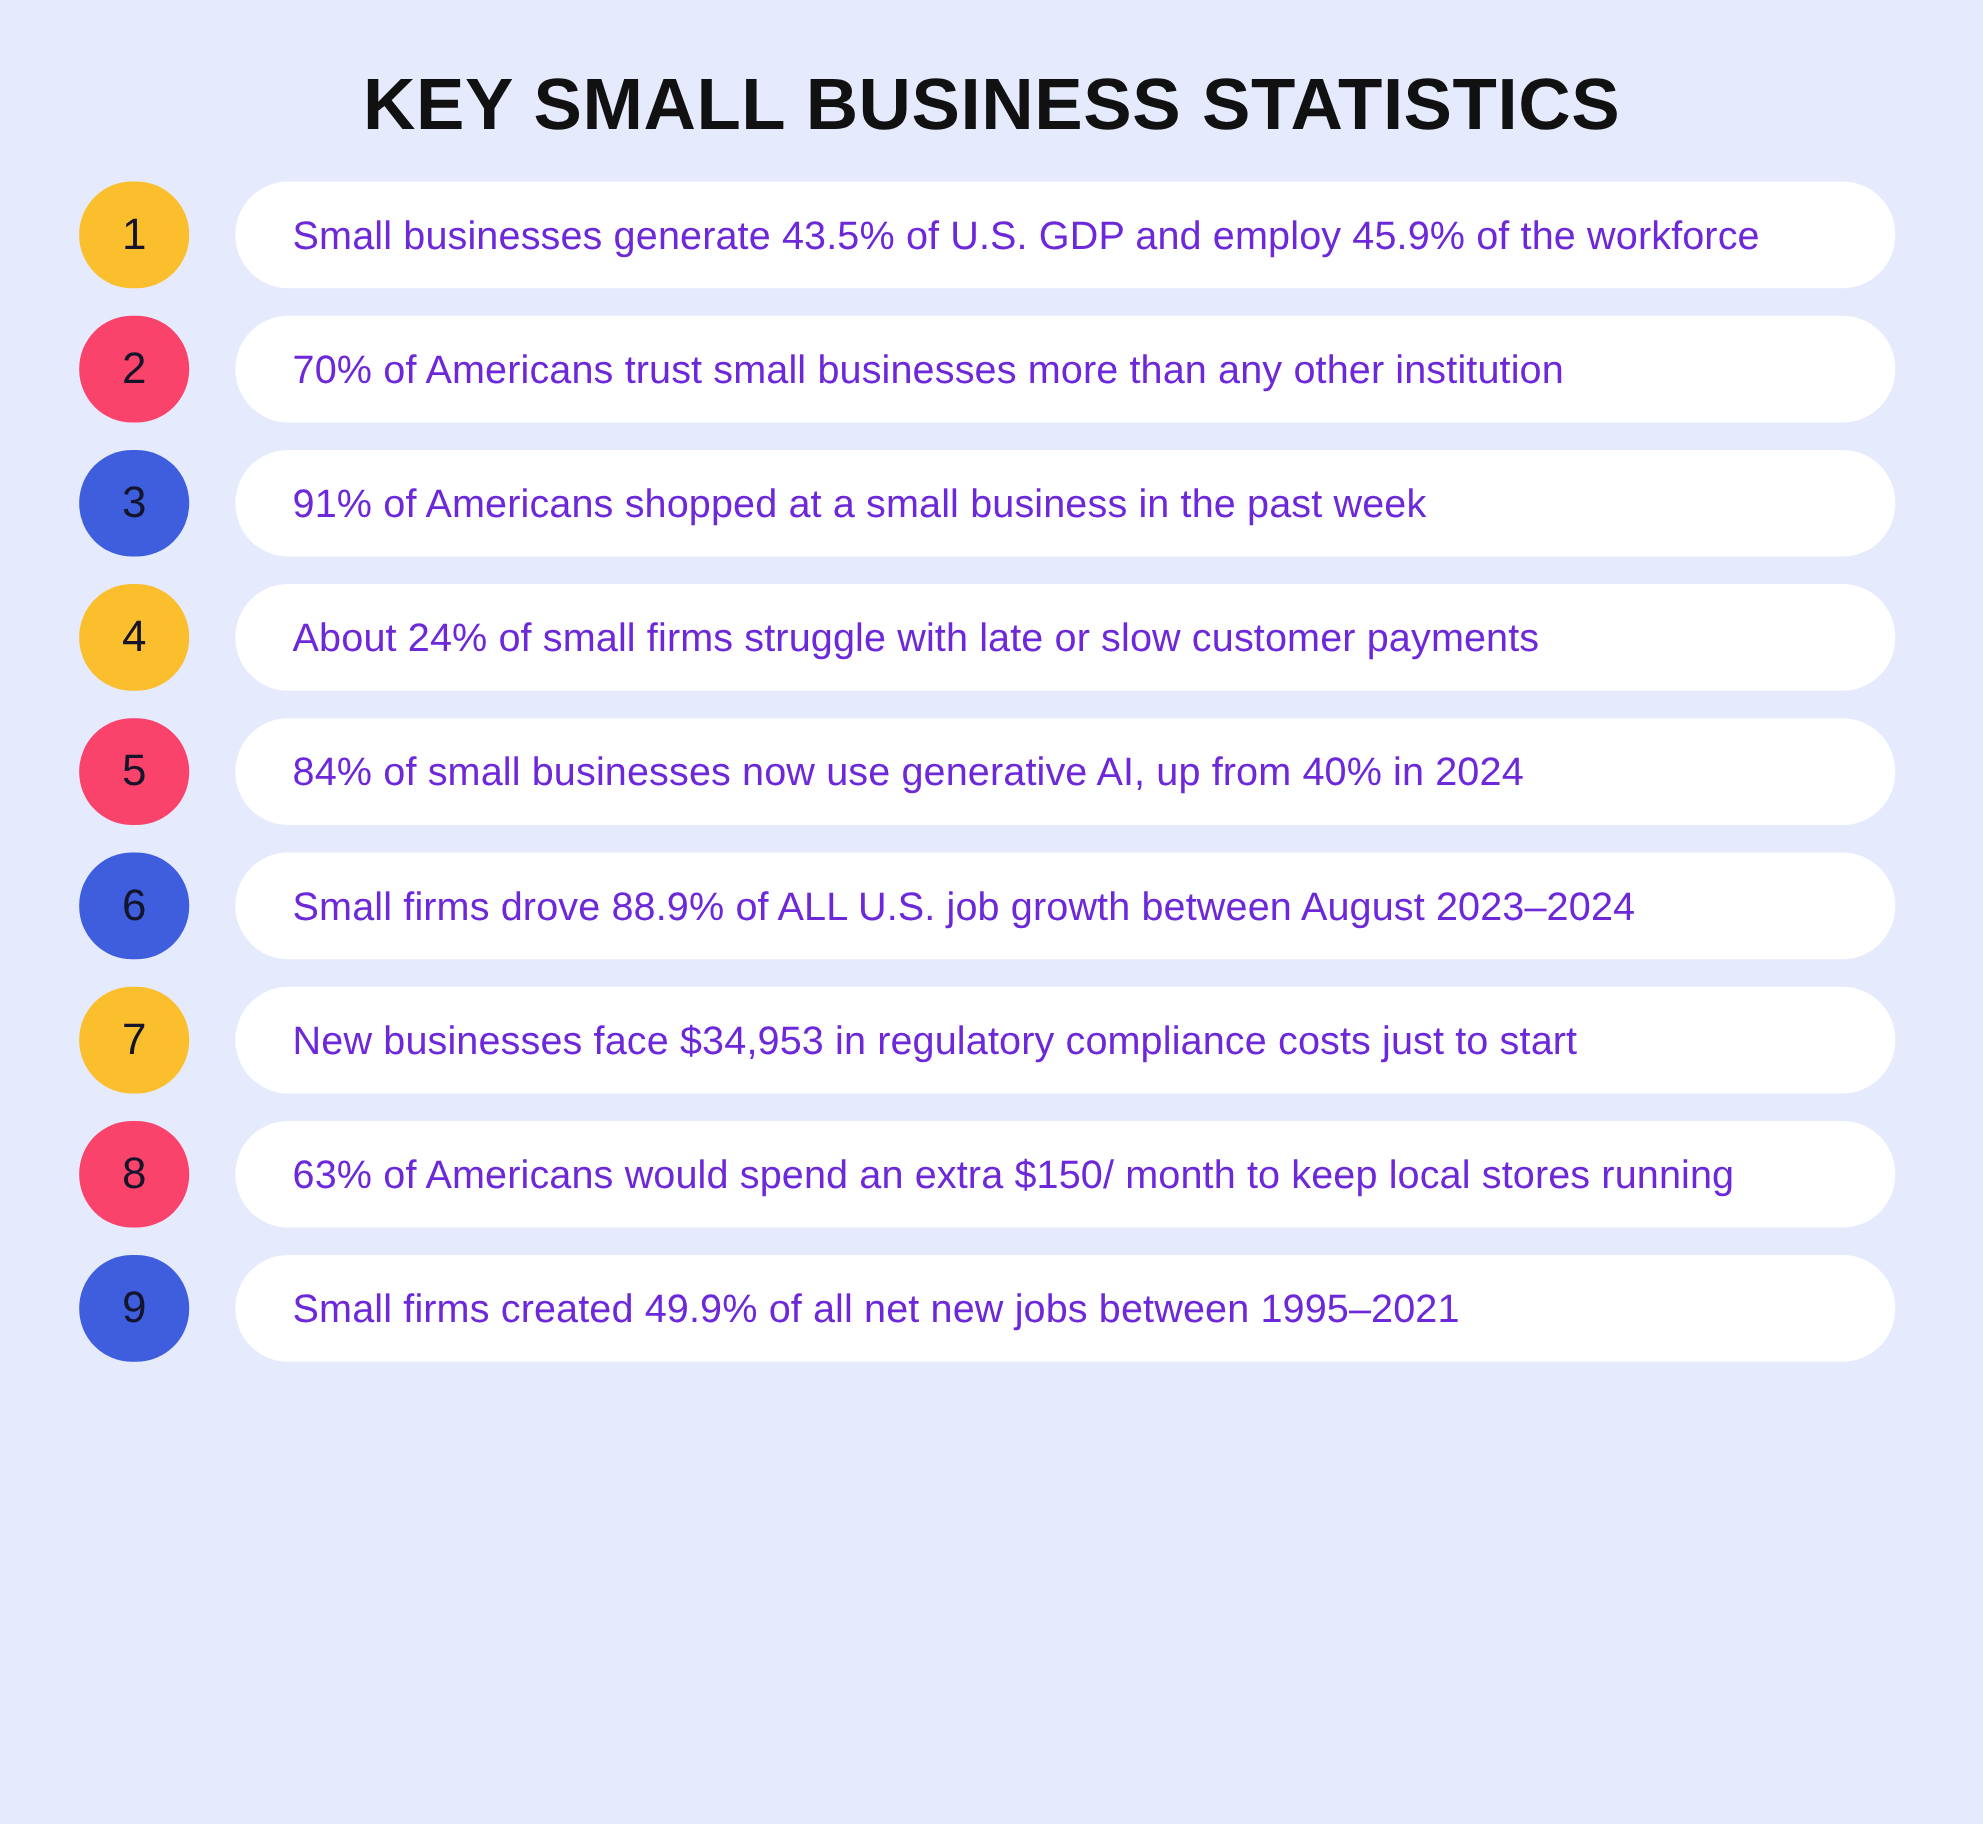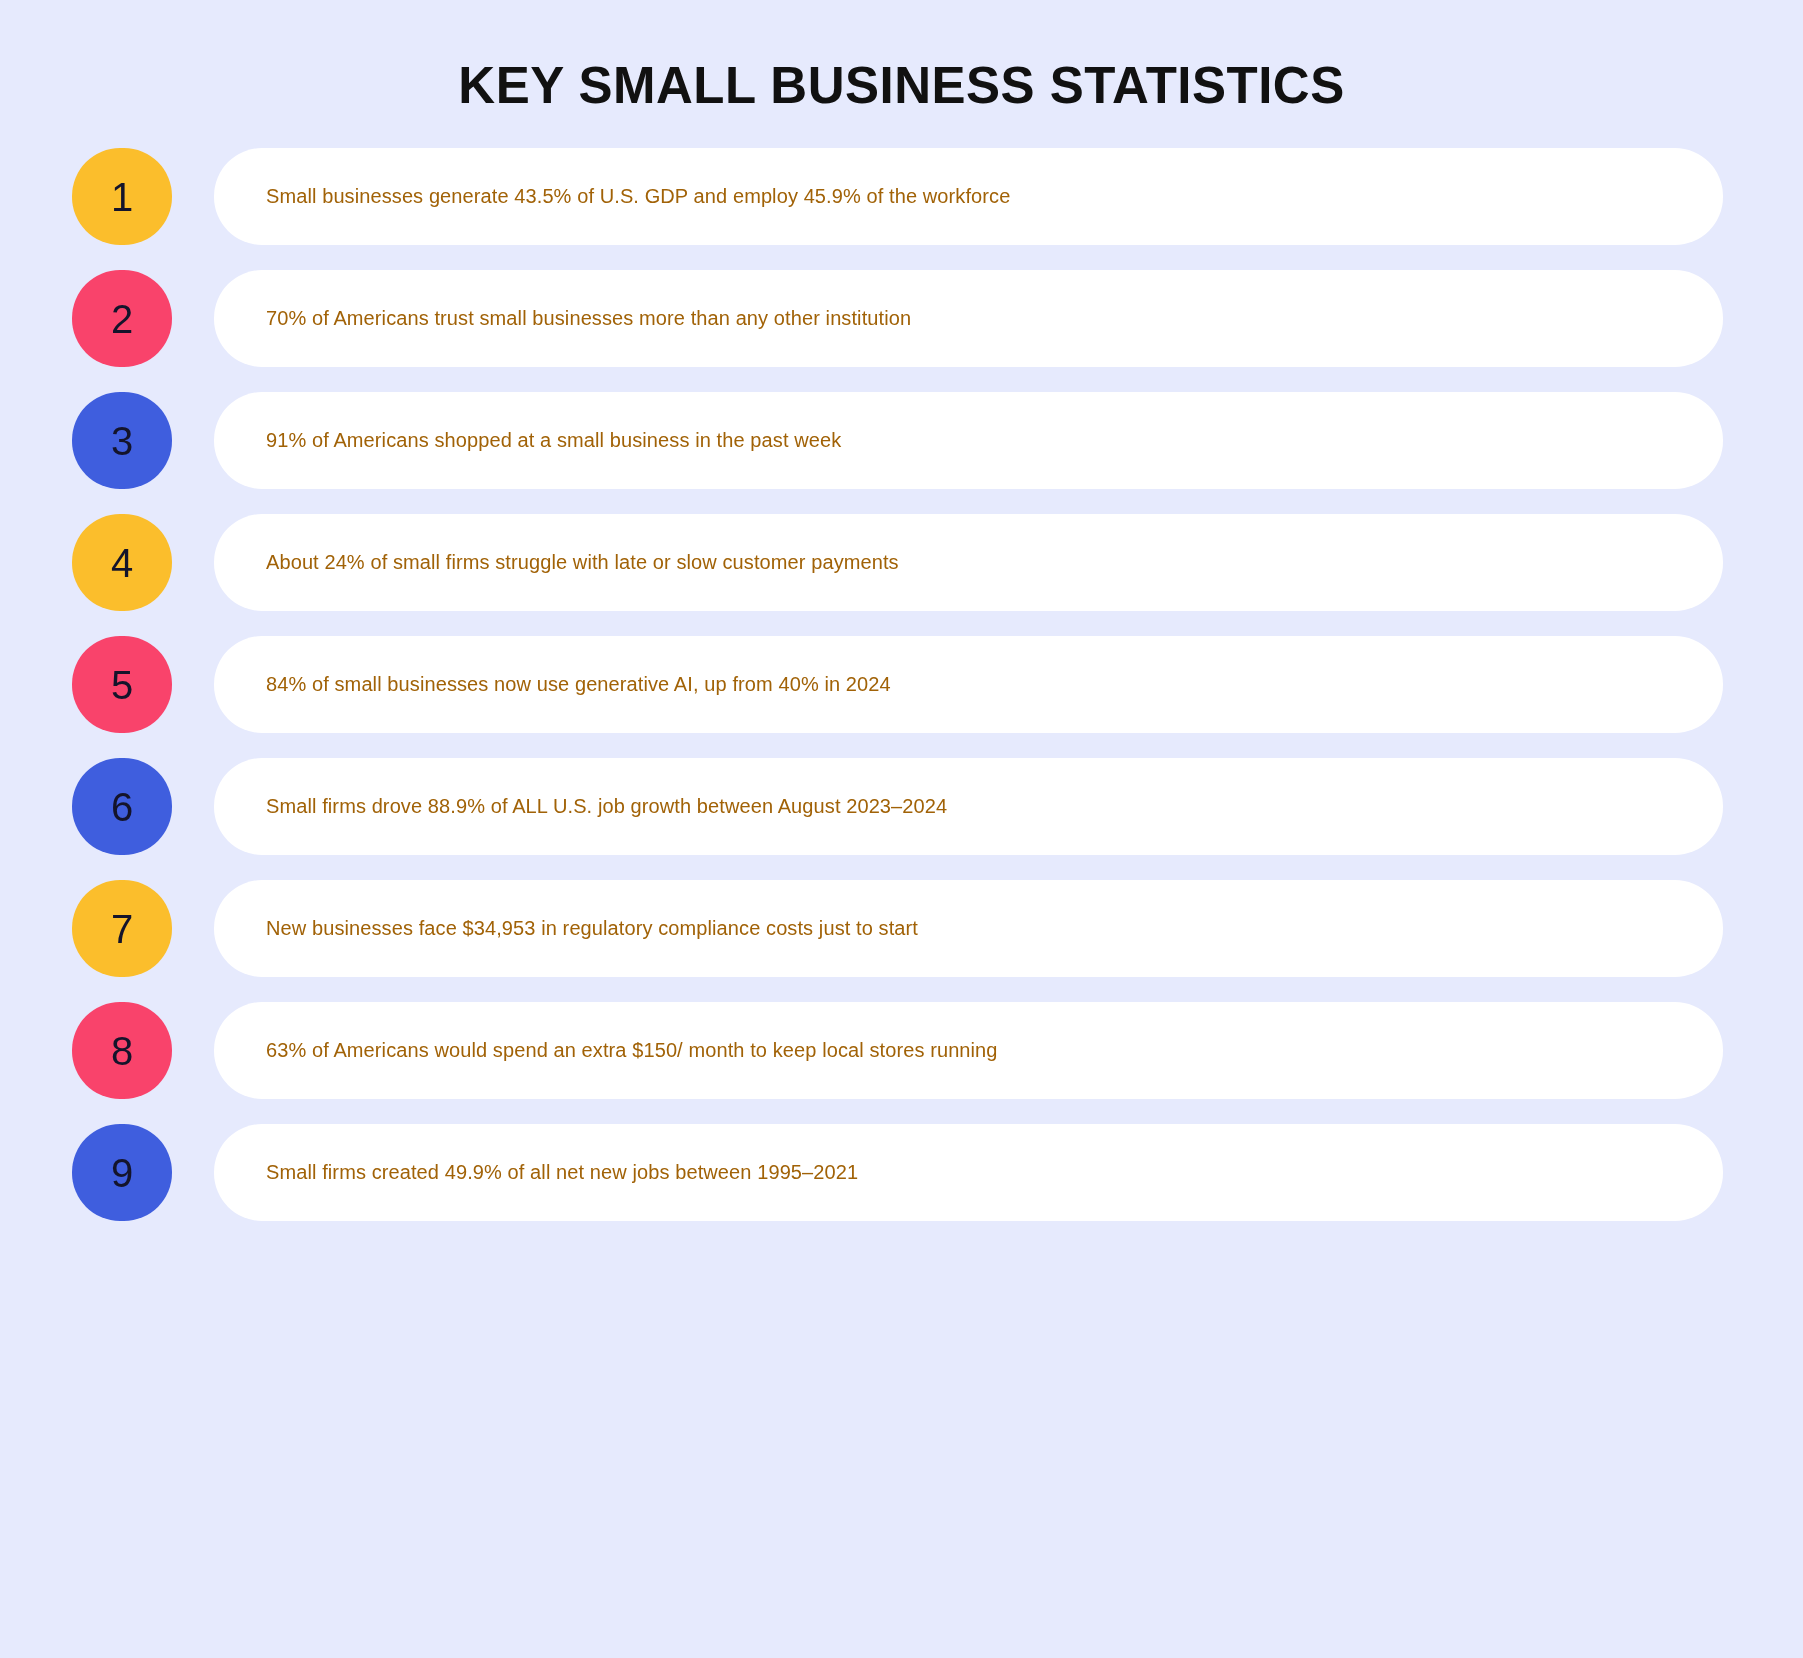--- a/index.html
+++ b/index.html
@@ -16,21 +16,21 @@
   .page {
     width: 1803px;
     height: 1658px;
     box-sizing: border-box;
     padding: 40px 60px 40px 60px;
     display: flex;
     flex-direction: column;
   }
   .title {
     text-align: center;
-    font-size: 51px;
+    font-size: 66px;
     font-weight: bold;
     letter-spacing: 0.5px;
     color: #111111;
     margin: 18px 0 34px 0;
     line-height: 1.1;
   }
   .list {
     display: flex;
     flex-direction: column;
     gap: 25px;
@@ -63,22 +63,22 @@
     flex: 1 1 auto;
     height: 97px;
     background: #ffffff;
     border-radius: 48px;
     display: flex;
     align-items: center;
     padding: 0 52px;
     box-sizing: border-box;
   }
   .card-text {
-    font-size: 20px;
-    color: #a16207;
+    font-size: 36px;
+    color: #6d28d9;
     line-height: 1.25;
     letter-spacing: 0.1px;
     white-space: nowrap;
   }
 </style>
 </head>
 <body>
 
 <div class="page">
   <div class="title">KEY SMALL BUSINESS STATISTICS</div>

